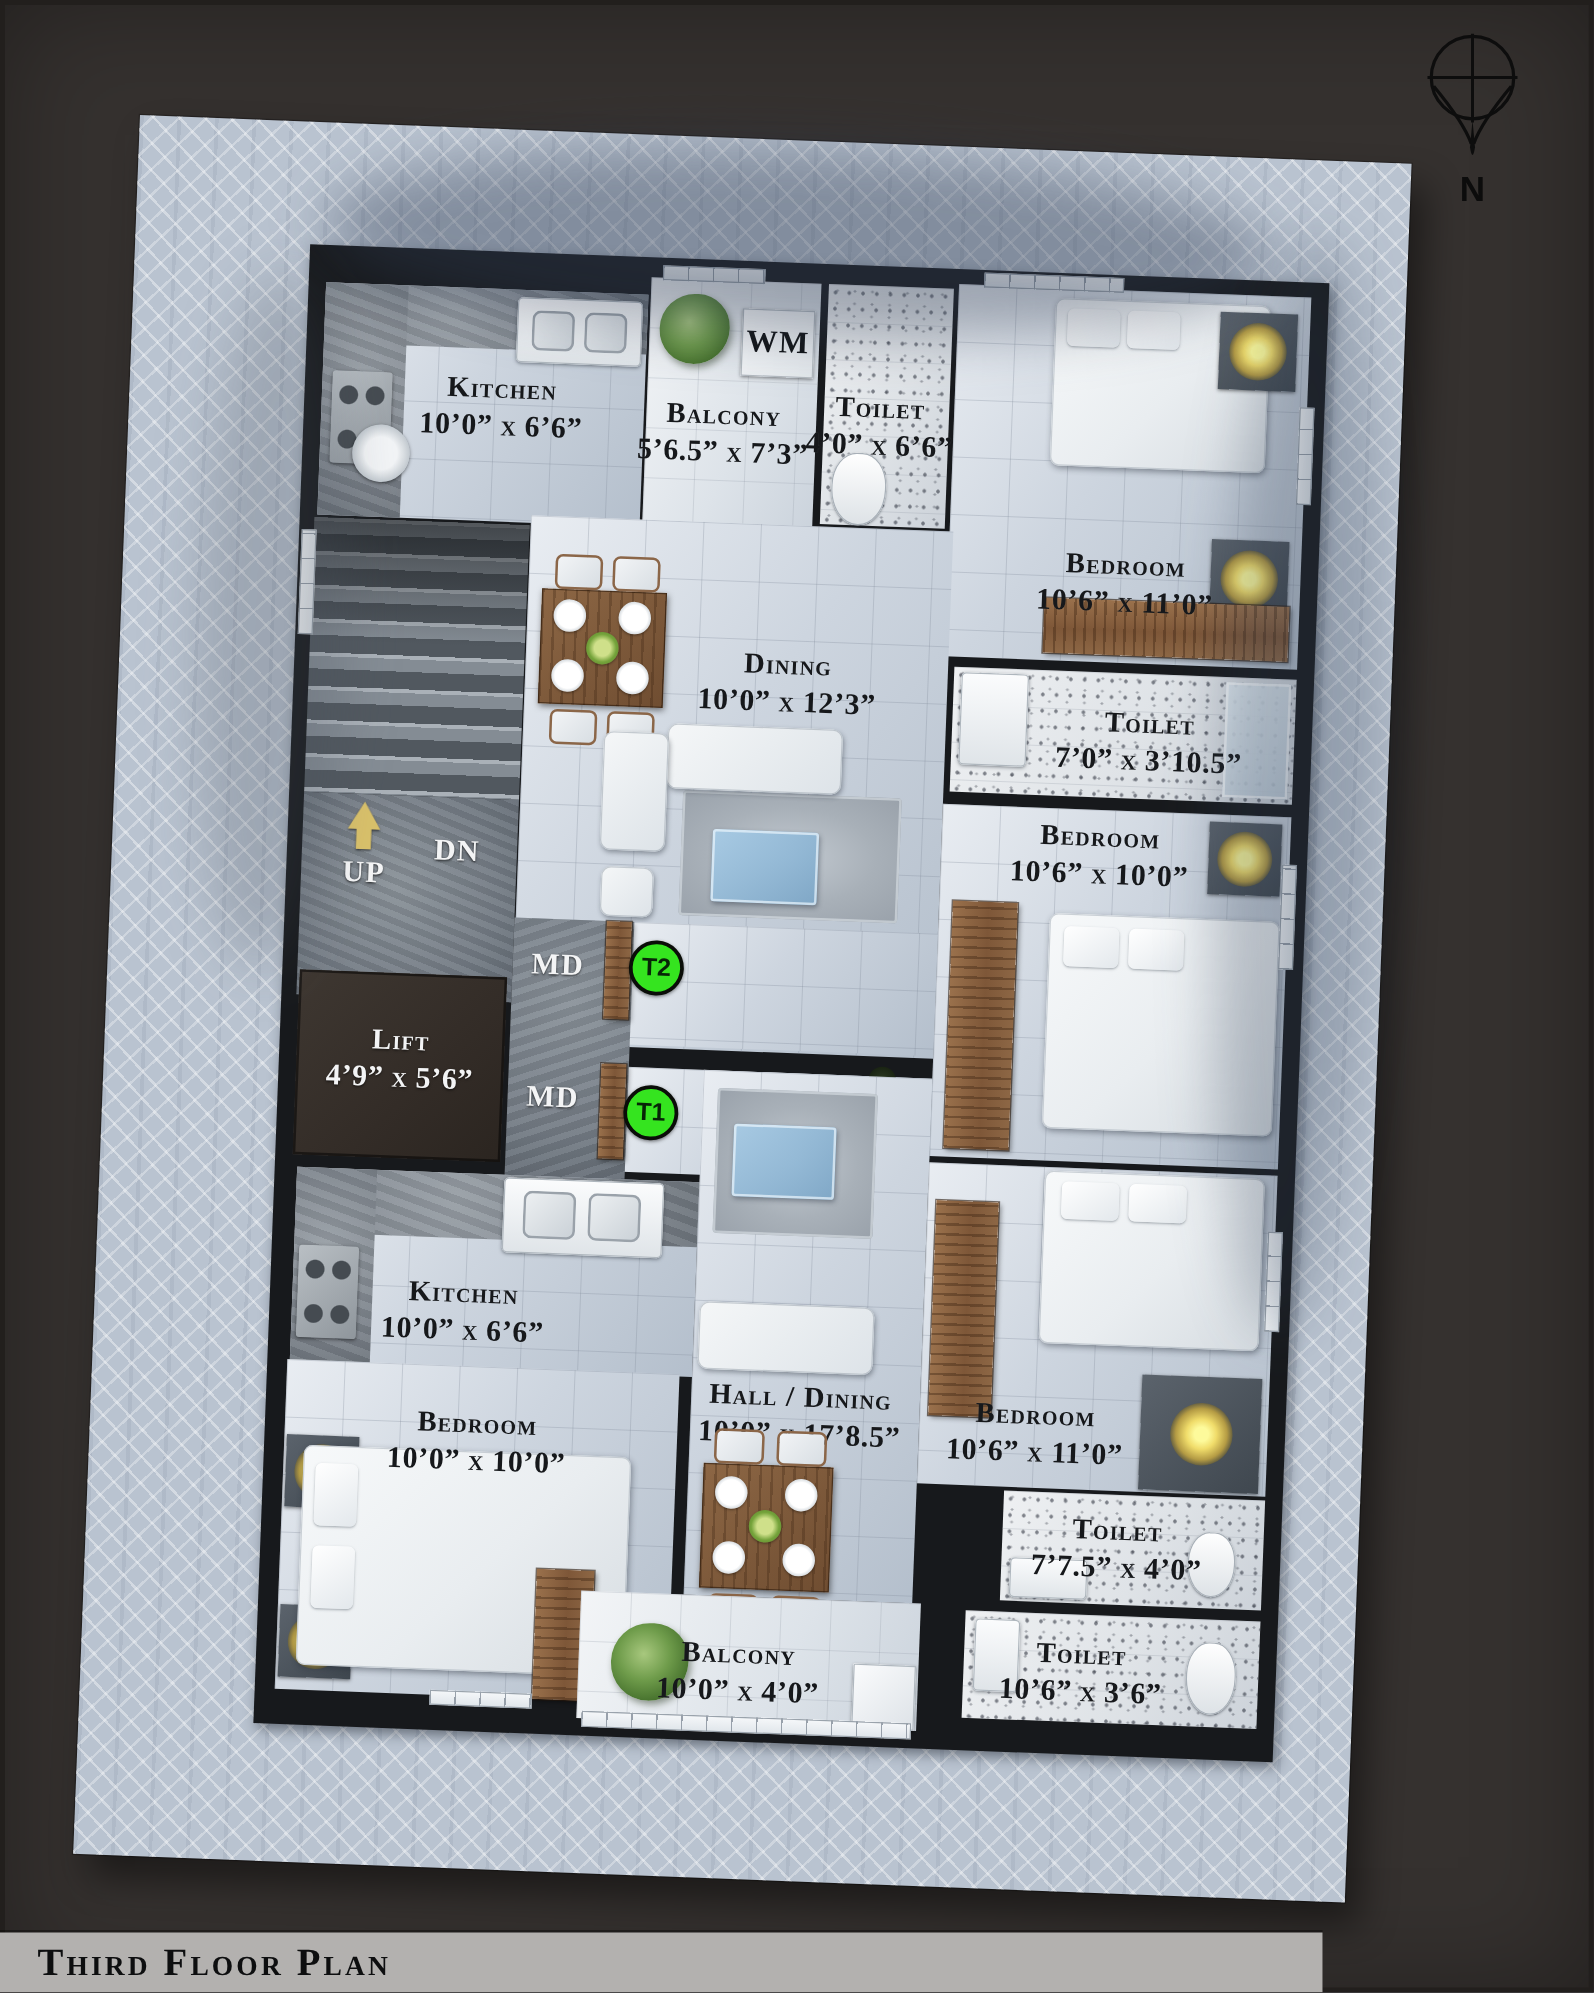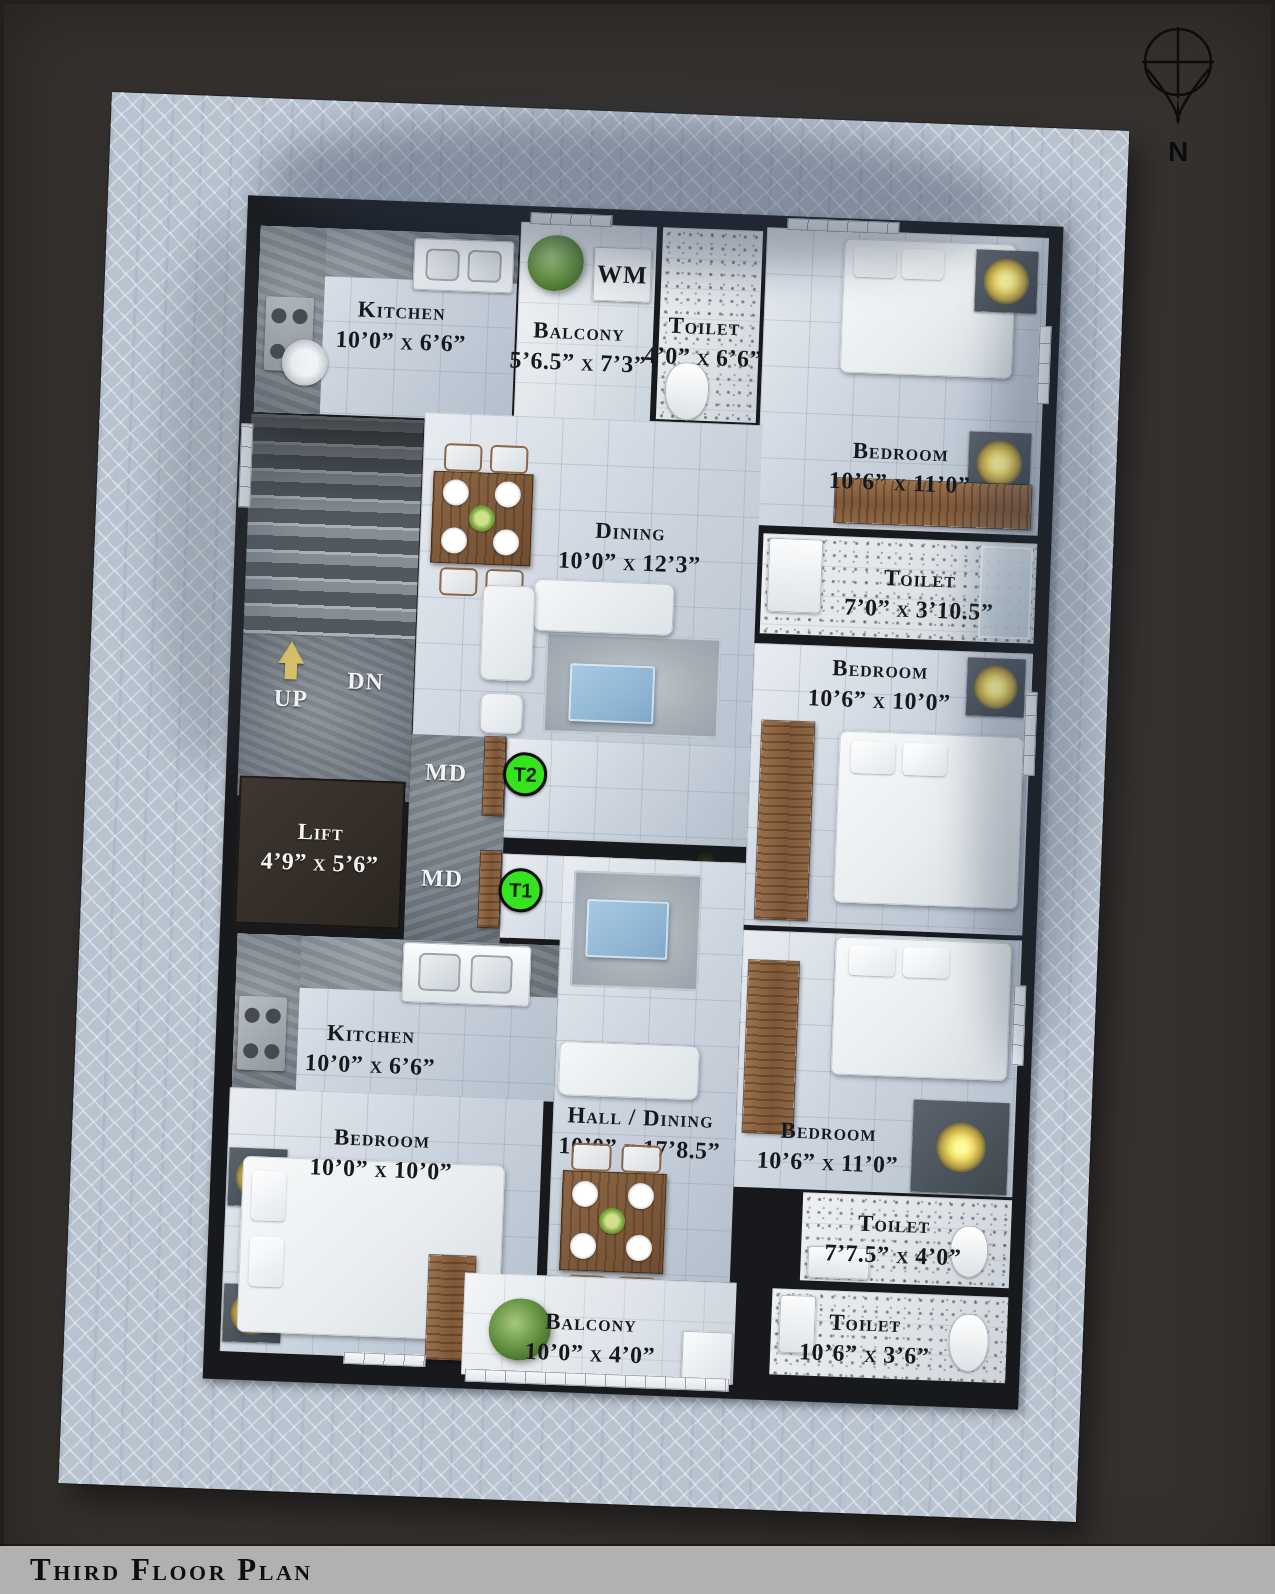--- a/index.html
+++ b/index.html
@@ -124,21 +124,21 @@
     box-shadow:0 1px 3px rgba(0,0,0,.5);}
   .wmbox{position:absolute;background:linear-gradient(135deg,#fbfcfd,#e2e7eb);
     box-shadow:0 1px 3px rgba(0,0,0,.45), inset 0 0 0 1px #b3bac0;
     display:flex;align-items:center;justify-content:center;
     font-weight:700;font-size:25px;color:#101214;letter-spacing:1px;}
   .uparrow{position:absolute;width:0;height:0;border-left:13px solid transparent;border-right:13px solid transparent;
     border-bottom:22px solid #d8c06a;filter:drop-shadow(0 1px 1px rgba(0,0,0,.6));}
   .uparrow::after{content:"";position:absolute;left:-6px;top:22px;width:12px;height:16px;background:#d8c06a;}
 
   
-  .footer{position:absolute;left:0;top:1546px;width:1275px;height:48px;background:#b3b1af;
+  .footer{position:absolute;left:0;top:1546px;width:1058px;height:48px;background:#b3b1af;
     display:flex;align-items:center;box-shadow:0 -2px 0 rgba(0,0,0,.35);}
   .footer .t{margin-left:30px;font-size:31px;font-weight:700;color:#0d0e0f;
     font-variant:small-caps;letter-spacing:2.5px;}
   .compass{position:absolute;left:1126px;top:18px;width:104px;height:148px;}
   .compass .nlab{position:absolute;left:0;right:0;top:118px;text-align:center;
     font-family:"Liberation Sans",sans-serif;font-weight:700;font-size:28px;color:#0c0c0c;}
 </style>
 </head>
 <body>
 

